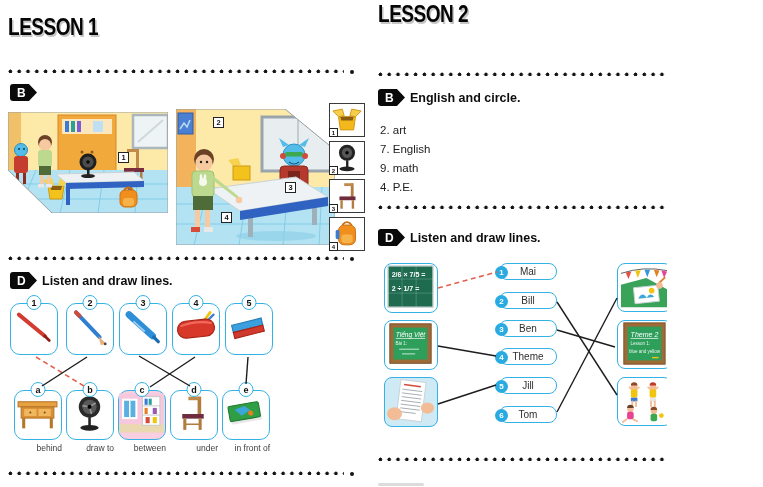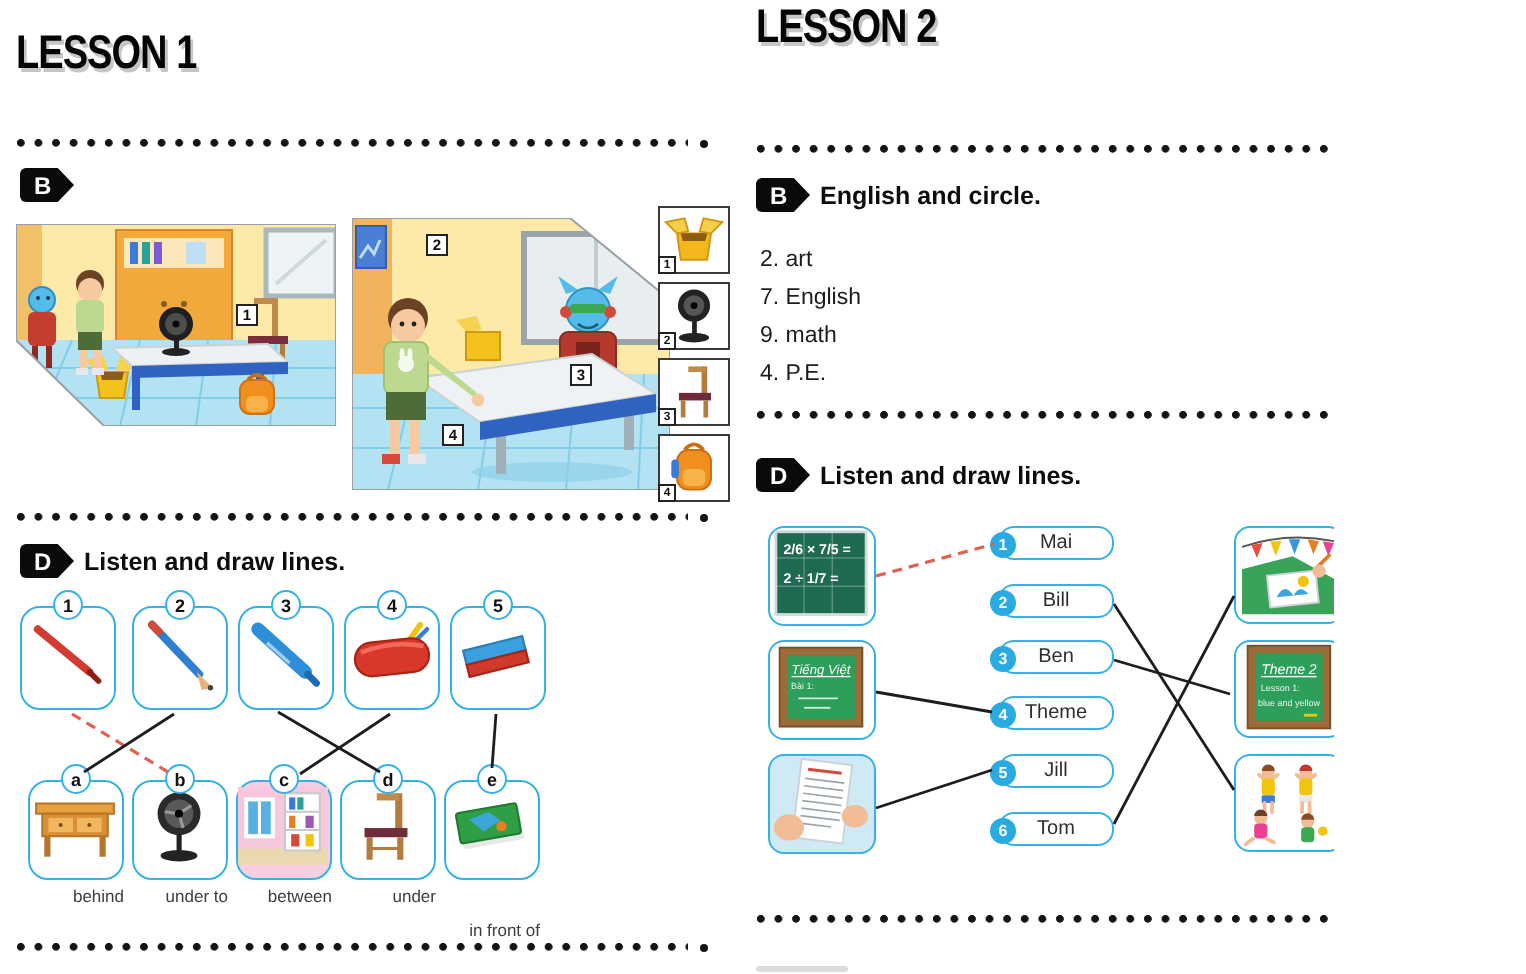--- a/index.html
+++ b/index.html
@@ -332,24 +332,24 @@
       <g transform="rotate(-10 22 19)">
         <rect x="7" y="13" width="30" height="15" rx="1.5" fill="#e8e8e8"></rect>
         <rect x="6" y="10" width="30" height="15" rx="1.5" fill="#2f9e44" stroke="#1d7a30"></rect>
         <polygon points="12,14 22,12 27,17 18,21" fill="#3aa7d8"></polygon>
         <circle cx="27" cy="20" r="2.5" fill="#e67e22"></circle>
       </g>
     </svg>
   </div>
 
   <div class="itemlabel" style="left:14px;top:443px;">behind</div>
-  <div class="itemlabel" style="left:66px;top:443px;">under to</div>
+  <div class="itemlabel" style="left:66px;top:443px;">draw to</div>
   <div class="itemlabel" style="left:118px;top:443px;">between</div>
   <div class="itemlabel" style="left:170px;top:443px;">under</div>
-  <div class="itemlabel" style="left:222px;top:443px;margin-top:17px;">in front of</div>
+  <div class="itemlabel" style="left:222px;top:443px;">in front of</div>
 
   <div class="abs dots" style="left:8px;top:471px;width:336px;"></div>
 
   <div class="abs lesson-title" style="left:378px;top:1px;">LESSON 2</div>
   <div class="abs dots" style="left:378px;top:72px;width:330px;"></div>
 
   <div class="abs badge" style="left:378px;top:89px;">B</div>
   <div class="abs hdr" style="left:410px;top:91px;">English and circle.</div>
 
   <div class="optrow" style="top:124px;">2. art</div>

